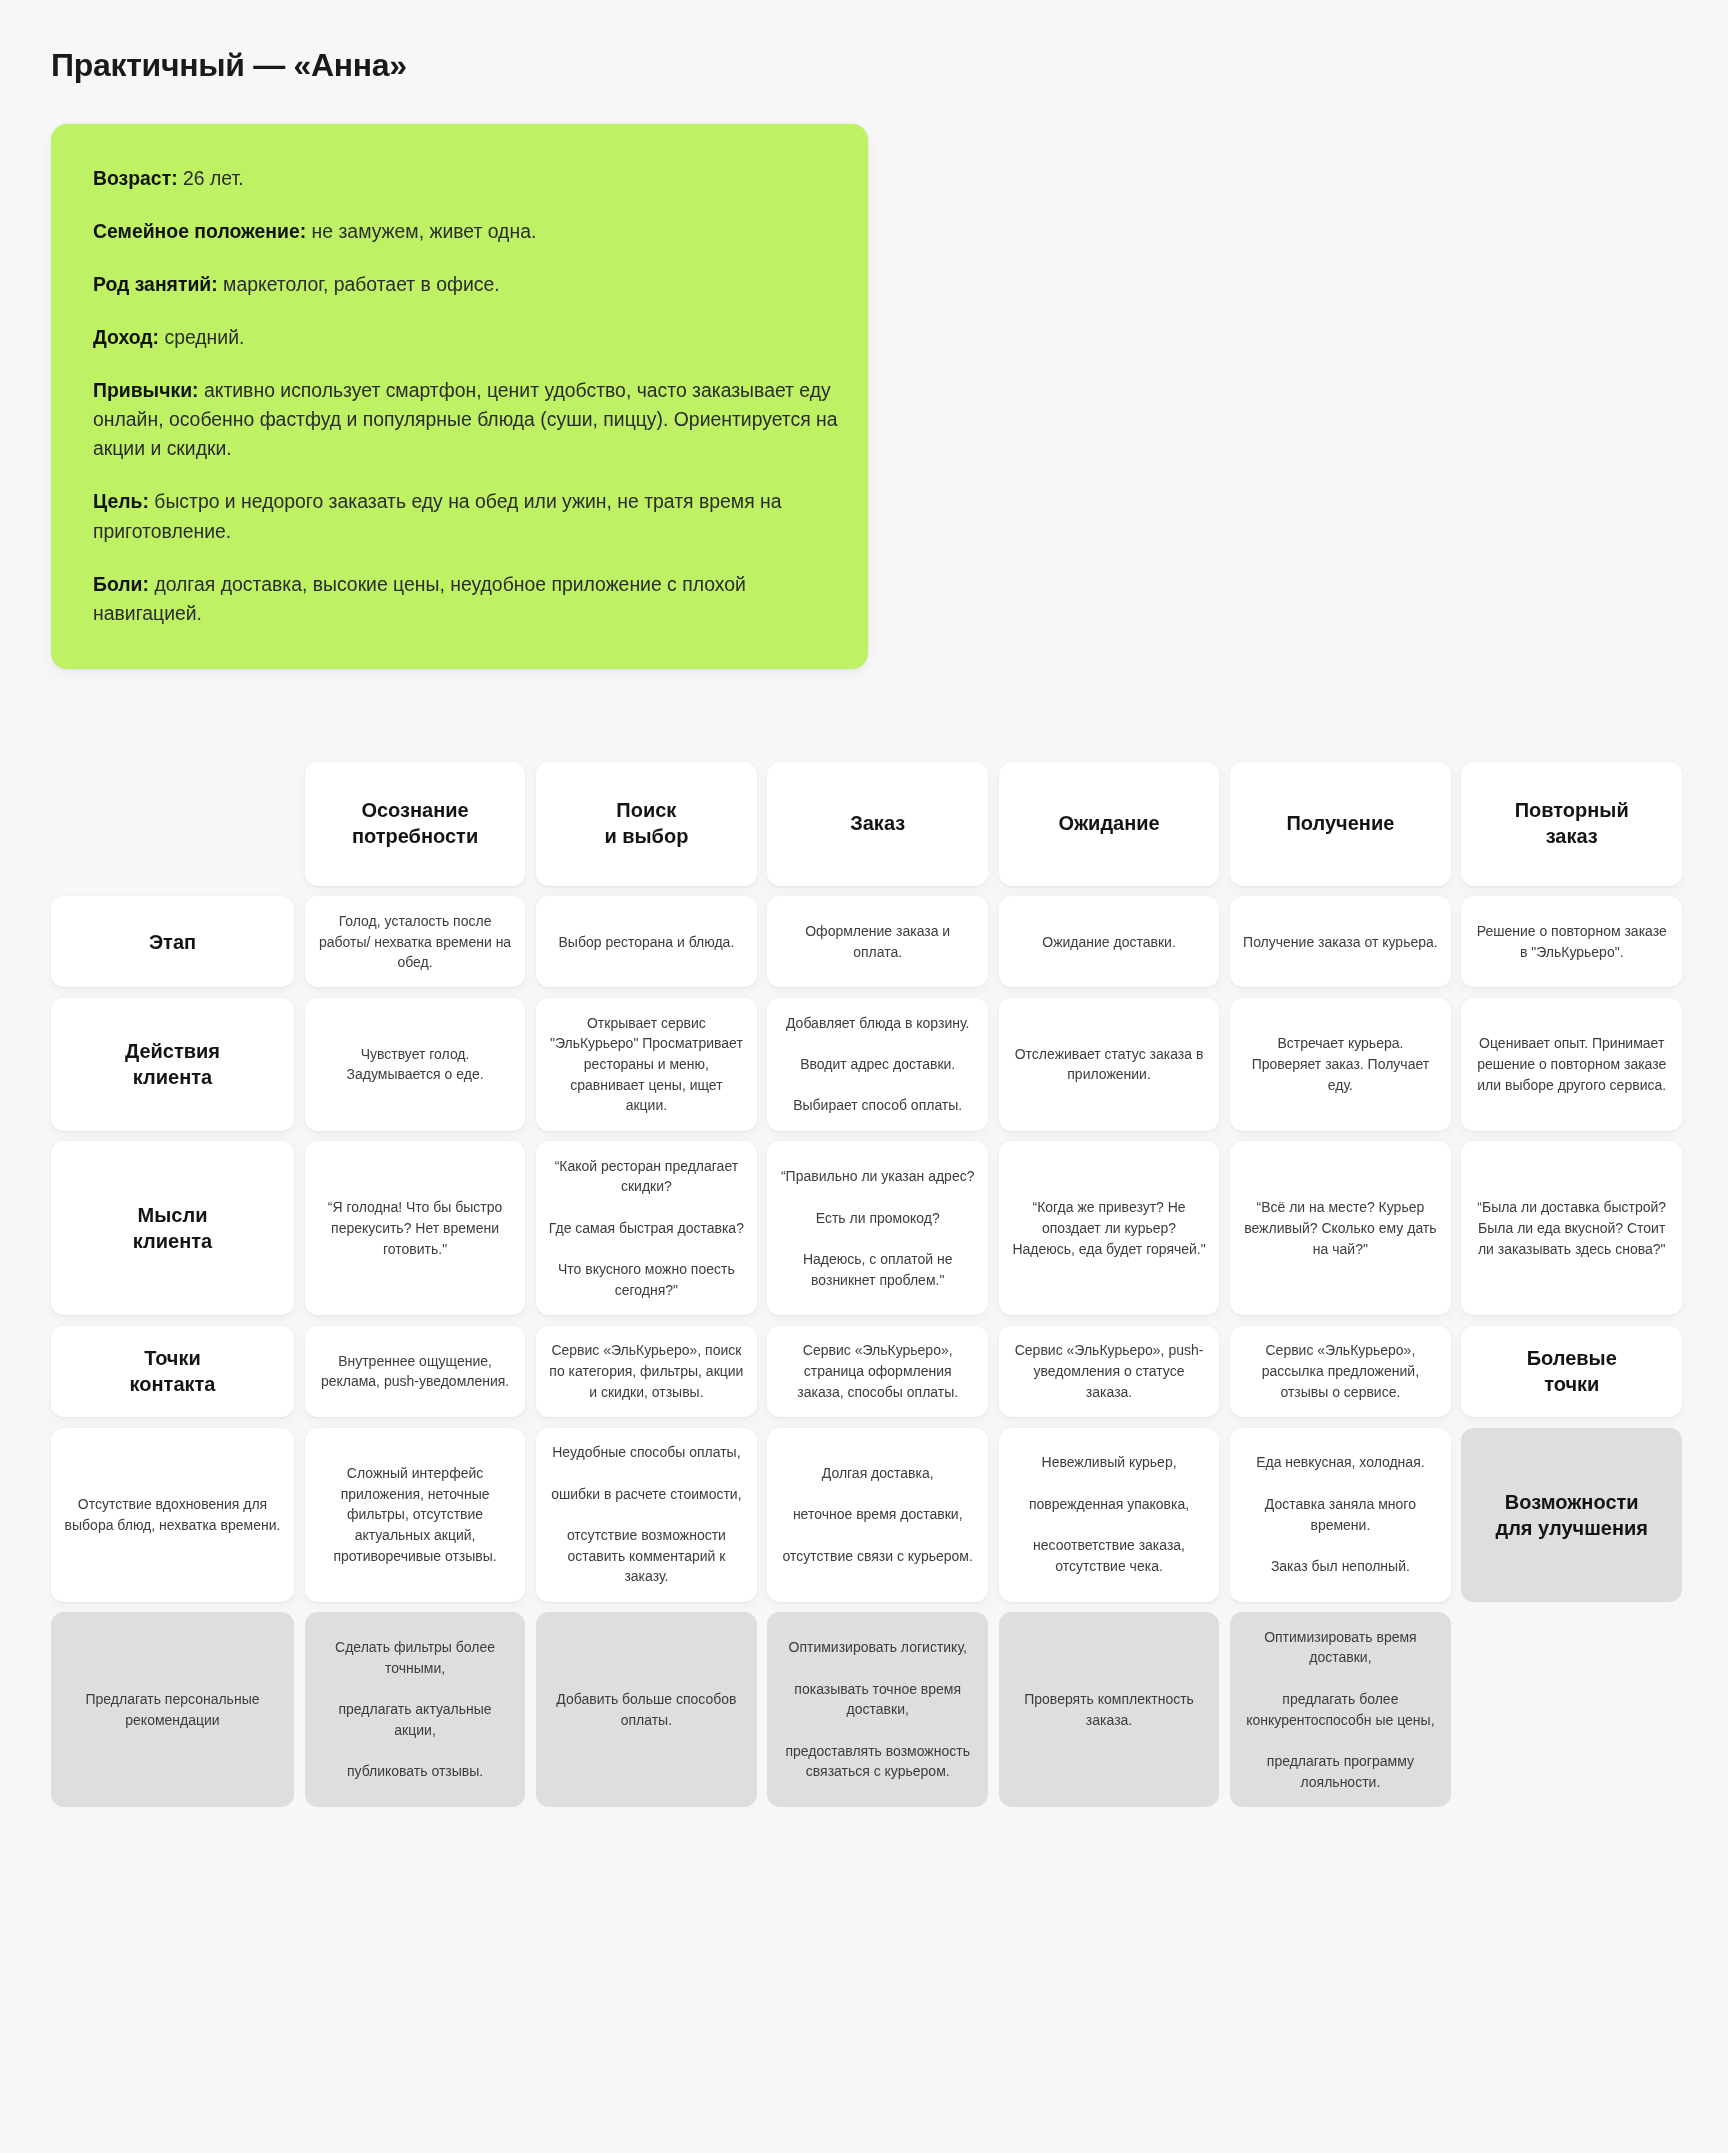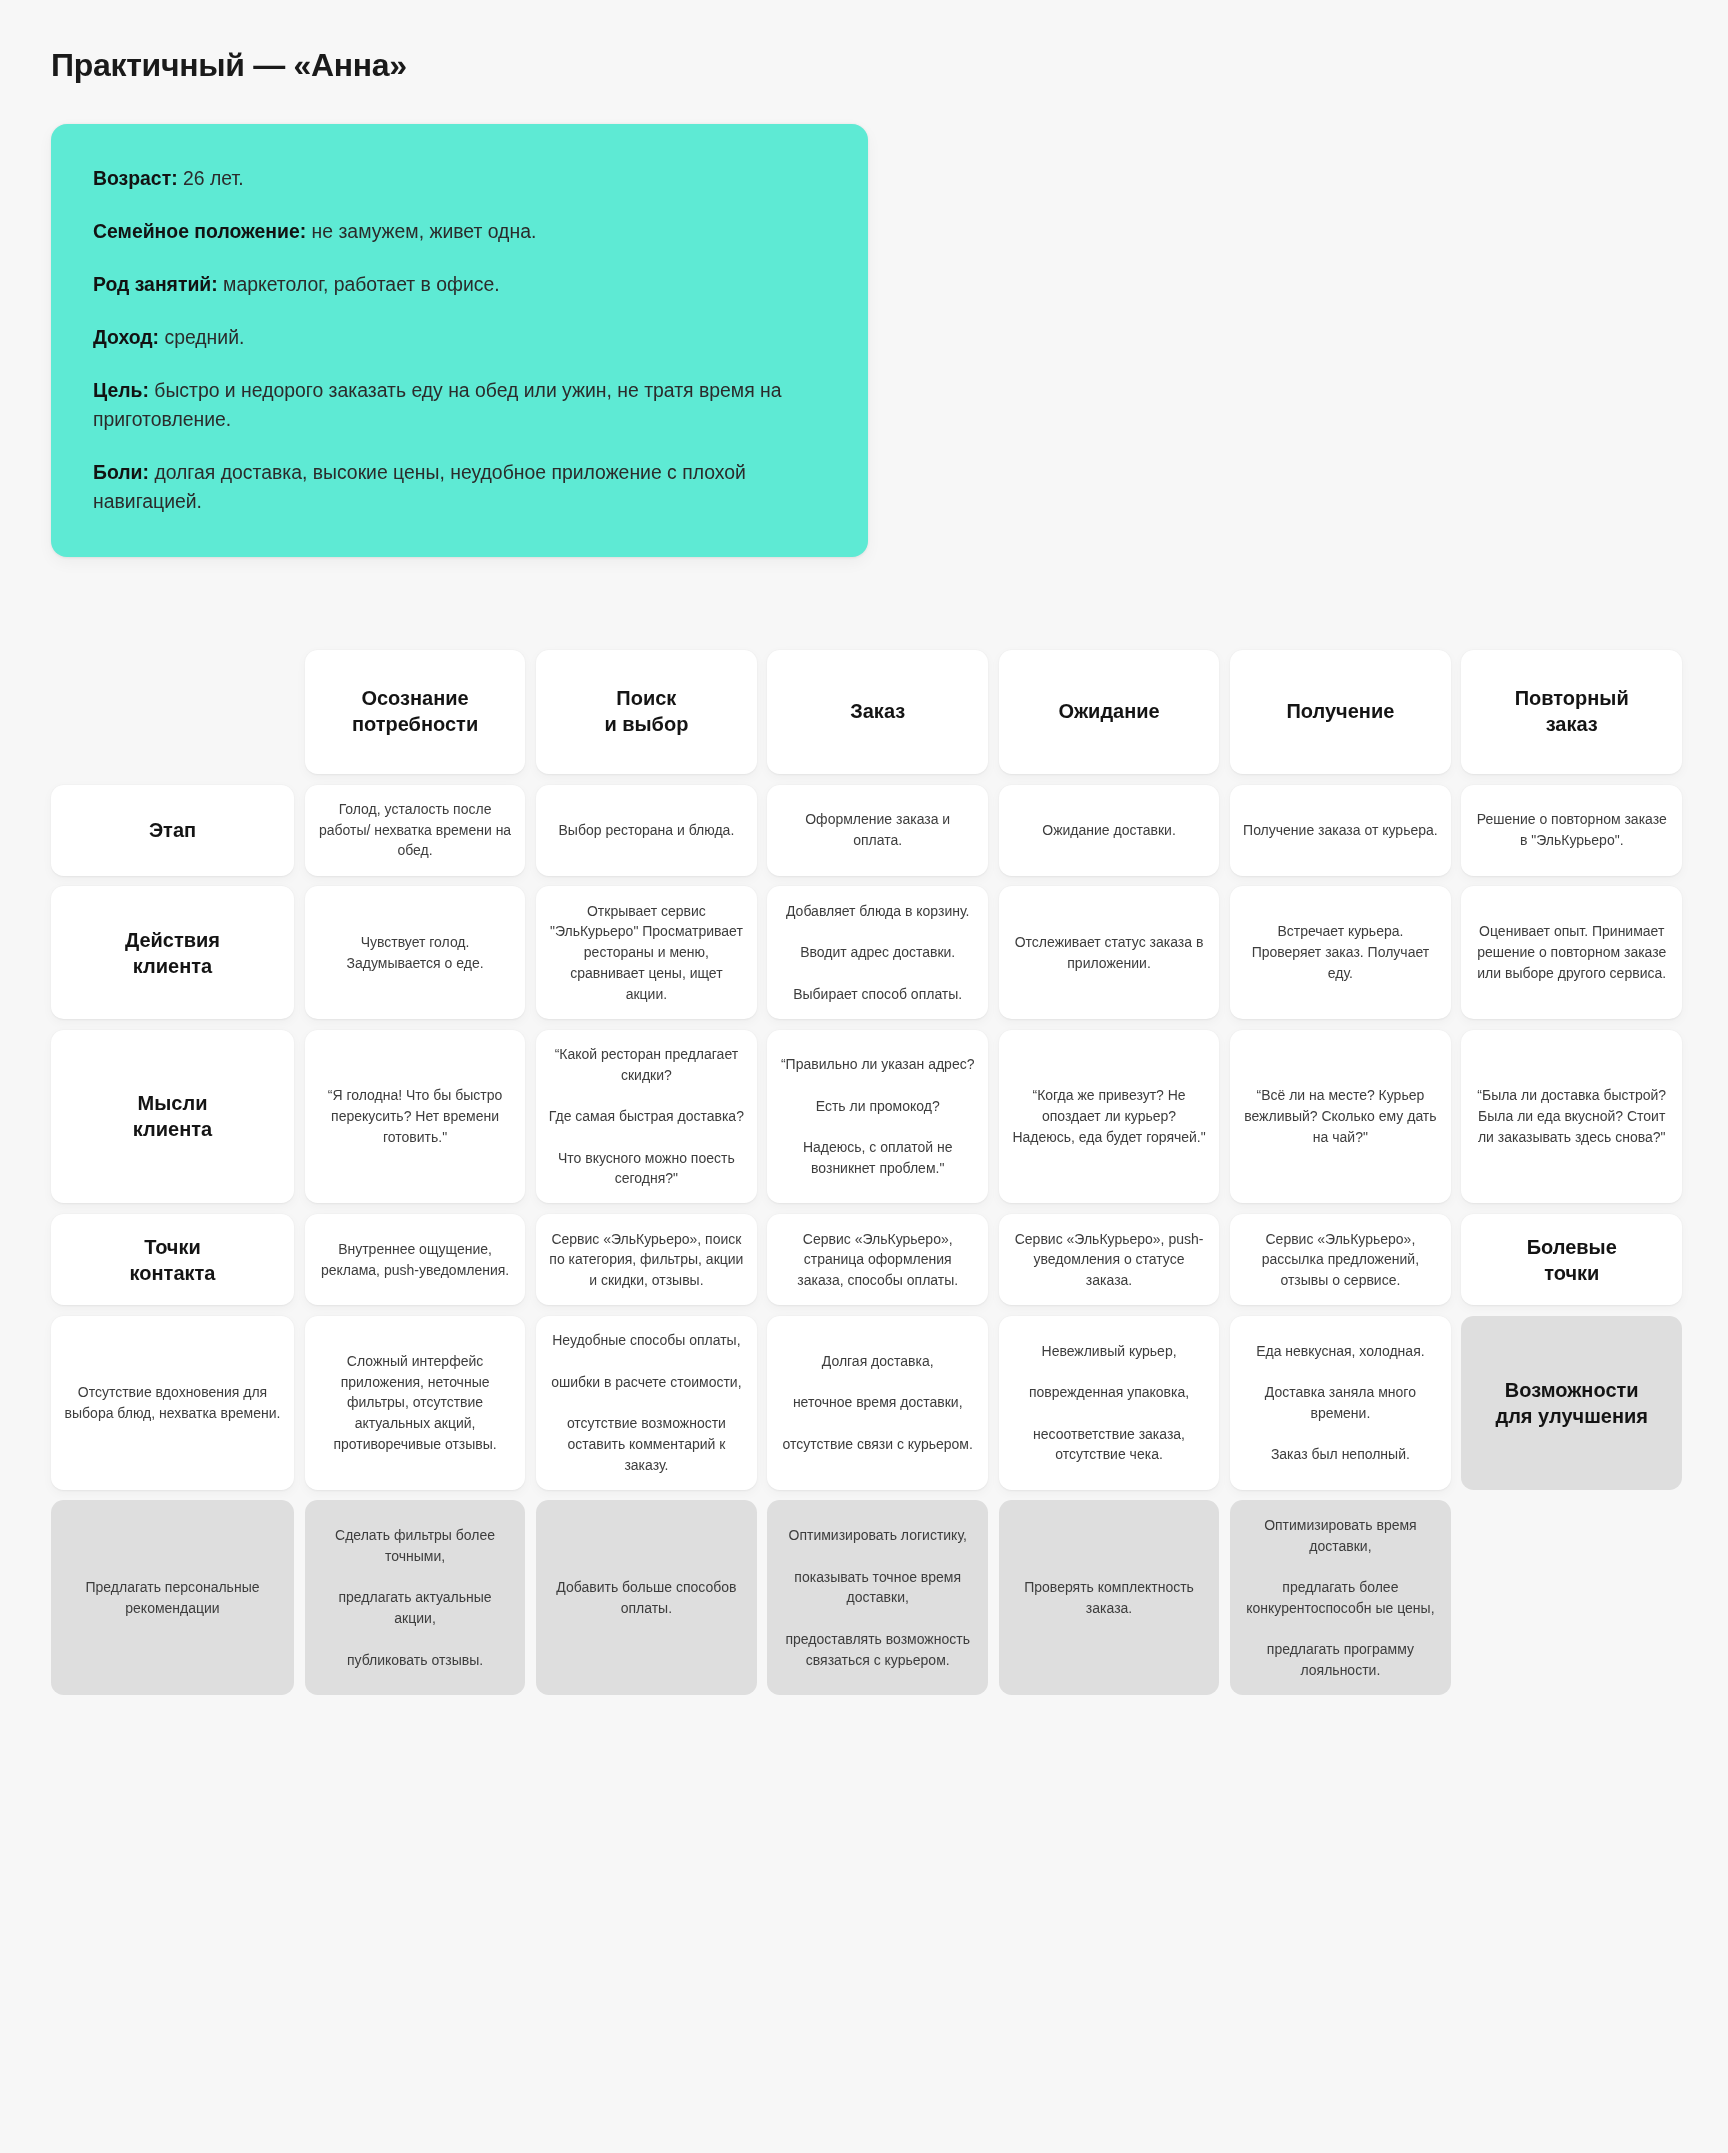--- a/index.html
+++ b/index.html
@@ -20,21 +20,21 @@
     font-weight: 700;
     color: #1a1a1a;
     letter-spacing: -0.3px;
     padding: 47px 0 0 51px;
   }
 
   
   .persona-card {
     margin: 40px 0 0 51px;
     width: 817px;
-    background: #5eead4;
+    background: #bef264;
     border-radius: 16px;
     padding: 40px 26px 40px 42px;
     box-shadow: 0 0.9px 2.7px rgba(0,0,0,0.07), 0 5.4px 16px rgba(0,0,0,0.045);
   }
   .persona-row {
     font-size: 19.4px;
     line-height: 1.52;
     color: #2b2b2b;
     margin-bottom: 23.4px;
   }
@@ -99,20 +99,21 @@
 </head>
 <body>
 
 <h1 class="page-title">Практичный — «Анна»</h1>
 
 <section class="persona-card" id="persona-card">
     <div class="persona-row"><b>Возраст:</b><span> 26 лет.</span></div>
     <div class="persona-row"><b>Семейное положение:</b><span> не замужем, живет одна.</span></div>
     <div class="persona-row"><b>Род занятий:</b><span> маркетолог, работает в офисе.</span></div>
     <div class="persona-row"><b>Доход:</b><span> средний.</span></div>
+    <div class="persona-row"><b>Привычки:</b><span> активно использует смартфон, ценит удобство, часто заказывает еду онлайн, особенно фастфуд и популярные блюда (суши, пиццу). Ориентируется на акции и скидки.</span></div>
     <div class="persona-row"><b>Цель:</b><span> быстро и недорого заказать еду на обед или ужин, не тратя время на приготовление.</span></div>
     <div class="persona-row"><b>Боли:</b><span> долгая доставка, высокие цены, неудобное приложение с плохой навигацией.</span></div>
   </section>
 
 <section class="journey" id="journey-grid">
     <div class="cell empty r-head"></div>
     <div class="cell col-head r-head">
       <span style="white-space: pre-line;">Осознание
 потребности</span>
     </div>

